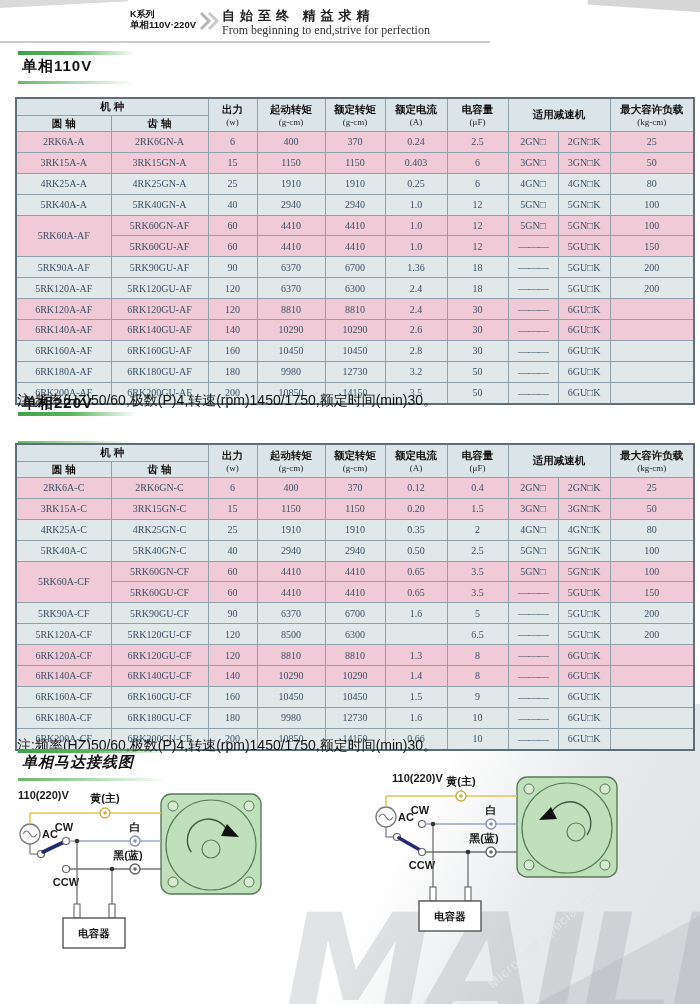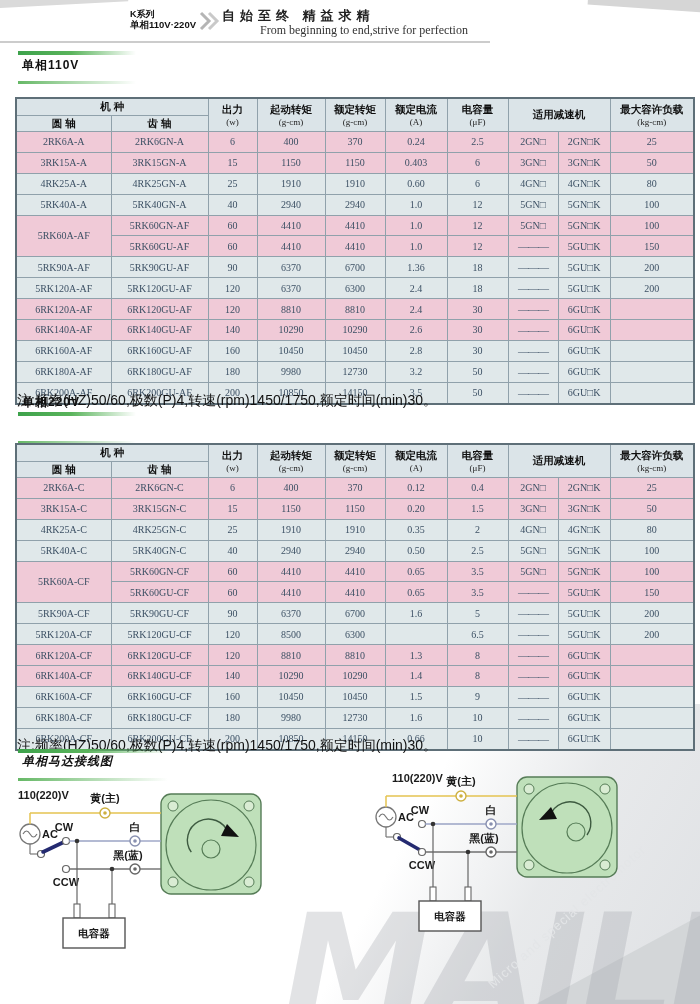--- a/index.html
+++ b/index.html
@@ -11,27 +11,27 @@
   .scan-tl{left:-12px;top:-9px;width:140px;height:14px;background:#dadada;transform:rotate(-3deg);}
   .scan-tr{left:588px;top:-8px;width:130px;height:17px;background:#d6d6d6;transform:rotate(4deg);}
 
   
   .brand{left:30px;top:6px;font-size:20px;font-weight:bold;color:#111;letter-spacing:1px;}
   .series{left:130px;top:8px;font-size:9px;font-weight:bold;color:#111;}
   .vrange{left:130px;top:19px;font-size:9.5px;font-weight:bold;color:#111;}
   .chev{left:198px;top:10px;}
   .slogan-cn{left:222px;top:7px;font-size:13px;font-weight:bold;color:#222;letter-spacing:5px;}
   .slogan-en{left:222px;top:23px;font-size:12px;color:#333;
-             font-family:"Liberation Serif","DejaVu Serif",serif;margin-left:38px;}
+             font-family:"Liberation Serif","DejaVu Serif",serif;}
   .hdr-rule{left:0;top:41px;width:490px;height:2px;background:#cccccc;}
 
   
   .gbar{height:4px;background:linear-gradient(to right,#3da24b 0%,#5ab45c 45%,rgba(255,255,255,0) 100%);}
   .gline{height:3px;background:linear-gradient(to right,#66b866 0%,rgba(255,255,255,0) 100%);}
-  .sec-title{font-size:12px;font-weight:bold;color:#111;letter-spacing:1px;}
+  .sec-title{font-size:15px;font-weight:bold;color:#111;letter-spacing:1px;}
 
   
   .spec{border-collapse:collapse;table-layout:fixed;width:678px;border:2px solid #5e6f78;padding-left:23px;}
   .spec th,.spec td{border:1px solid #90a1ab;padding:0;overflow:hidden;}
   .spec thead th{background:#dbe4e8;font-size:10.5px;font-weight:bold;color:#101010;
                  text-align:center;vertical-align:middle;}
   .spec thead .hu{font-size:9px;font-weight:normal;color:#222;
                   font-family:"Liberation Serif","DejaVu Serif",serif;}
   .hrow1 th{height:16px;} .hrow2 th{height:15px;}
   .spec tbody td{height:19.9px;text-align:center;vertical-align:middle;
@@ -163,21 +163,21 @@
             <td>3GN□</td>
             <td>3GN□K</td>
             <td>50</td>
           </tr>
           <tr class="gray">
             <td>4RK25A-A</td>
             <td>4RK25GN-A</td>
             <td>25</td>
             <td>1910</td>
             <td>1910</td>
-            <td>0.60</td>
+            <td>0.25</td>
             <td>6</td>
             <td>4GN□</td>
             <td>4GN□K</td>
             <td>80</td>
           </tr>
           <tr class="gray">
             <td>5RK40A-A</td>
             <td>5RK40GN-A</td>
             <td>40</td>
             <td>2940</td>

